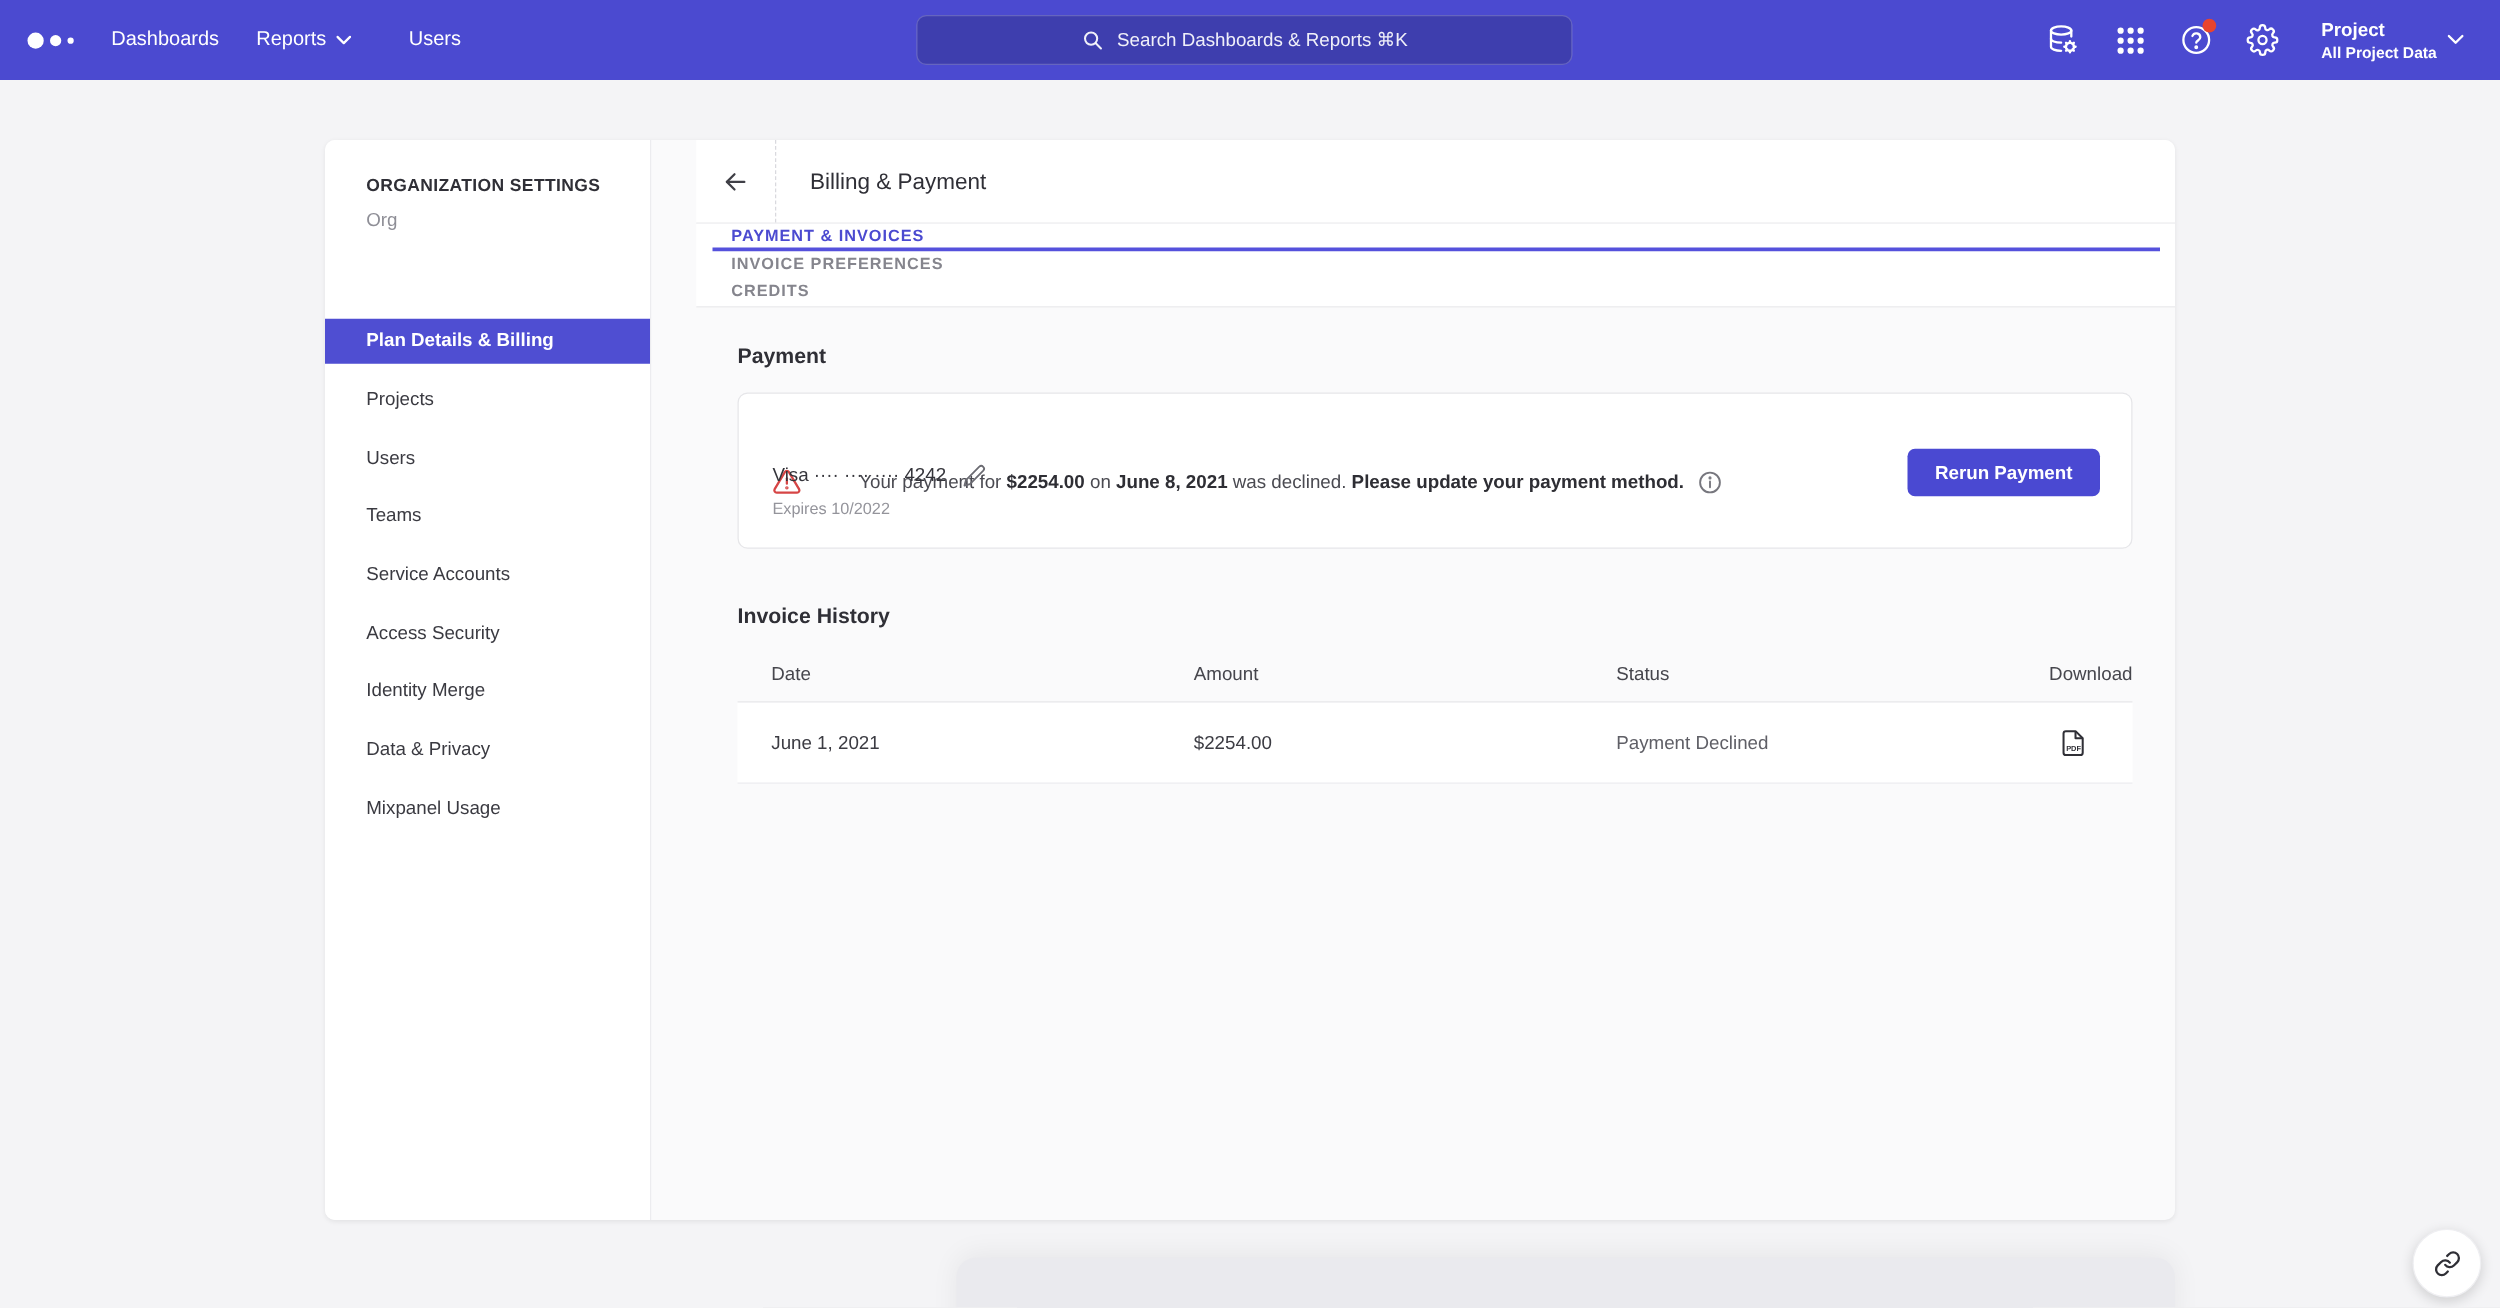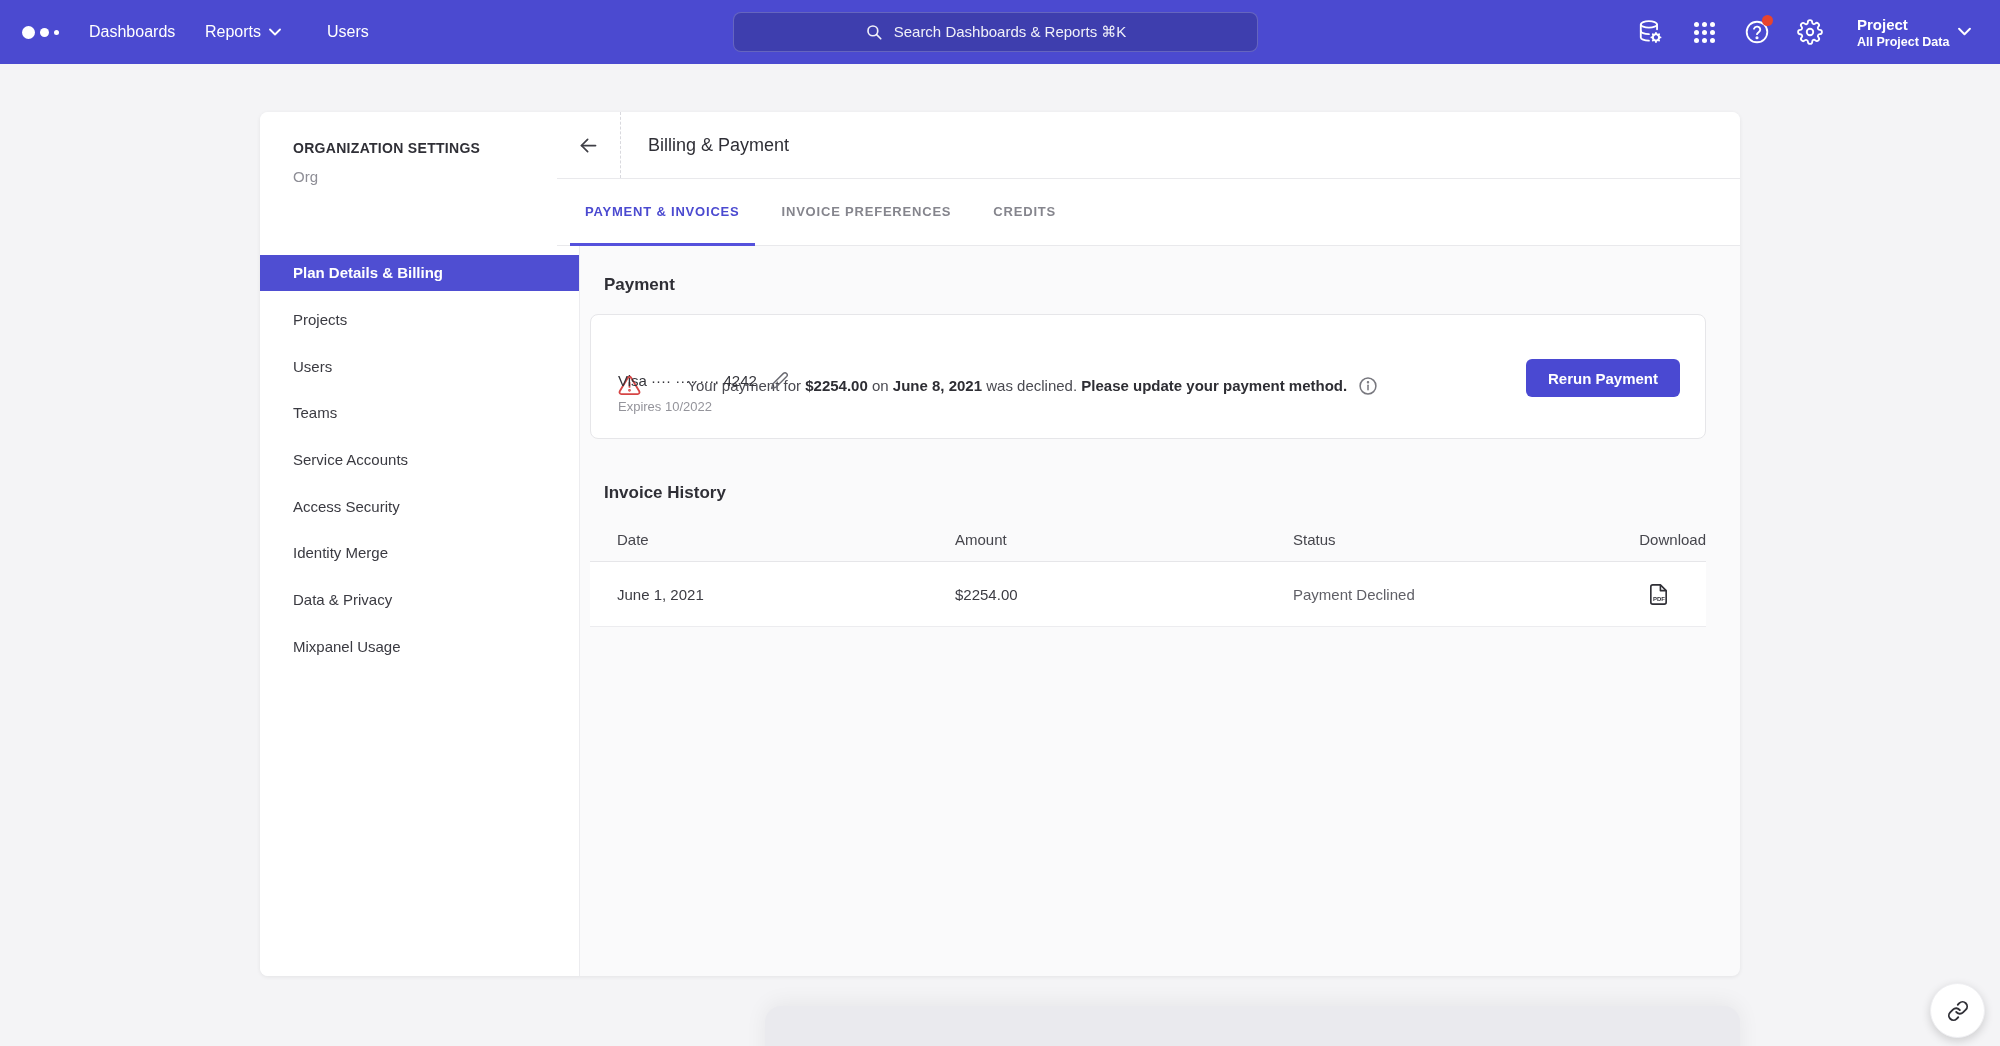--- a/index.html
+++ b/index.html
@@ -31,44 +31,44 @@
   .grid-icon i{width:5px;height:5px;border-radius:50%;background:#fff;}
   .project{position:absolute;left:1857px;top:0;height:64px;display:flex;flex-direction:column;
            justify-content:center;color:#fff;cursor:pointer;}
   .project .p1{font-size:15px;font-weight:bold;line-height:19px;}
   .project .p2{font-size:12.5px;font-weight:bold;line-height:16px;}
   .proj-chev{position:absolute;left:1958px;top:27px;cursor:pointer;}
 
   
   .card{position:absolute;left:260px;top:112px;width:1480px;height:864px;background:#fafafb;
         border-radius:8px;box-shadow:0 1px 4px rgba(0,0,0,0.07);overflow:hidden;}
-  .side{position:absolute;left:0;top:0;width:320px;height:100%;background:#fff;
+  .side{position:absolute;left:0;top:0;width:261px;height:100%;background:#fff;
         border-right:1px solid #ececef;box-sizing:border-box;}
   .side-title{position:absolute;left:33px;top:28px;font-size:14px;font-weight:bold;
               letter-spacing:0.3px;color:#2f2f36;}
   .side-org{position:absolute;left:33px;top:56px;font-size:15px;color:#8e8e96;}
   .side-item{position:absolute;left:0;width:100%;height:36px;line-height:36px;padding-left:33px;
              box-sizing:border-box;font-size:15px;color:#3a3a41;cursor:pointer;}
   .side-item.active{background:#4f4ed2;color:#ffffff;font-weight:bold;}
 
   .content{position:absolute;left:297px;top:0;right:0;bottom:0;}
   .page-header{position:absolute;left:0;top:0;right:0;height:66px;background:#fff;
                border-bottom:1px solid #e9e9ec;display:flex;align-items:center;}
   .back{width:64px;height:100%;border-right:1px dashed #d9d9de;display:flex;align-items:center;
         justify-content:center;cursor:pointer;box-sizing:border-box;}
   .page-title{margin-left:27px;font-size:18px;font-weight:normal;color:#2f2f36;}
   .tabbar{position:absolute;left:0;top:67px;right:0;height:67px;background:#fff;
-          border-bottom:1px solid #e9e9ec;display:flex;padding-left:13px;box-sizing:border-box;}
+          border-bottom:1px solid #e9e9ec;display:flex;padding-left:13px;box-sizing:border-box;flex-direction:column;}
   .tab{height:67px;display:flex;align-items:center;padding:0 15px;margin-right:12px;
        font-size:13px;font-weight:bold;letter-spacing:0.8px;color:#85858d;cursor:pointer;
        border-bottom:3px solid transparent;box-sizing:border-box;}
   .tab.active{color:#4b4ad0;border-bottom-color:#5551dc;}
 
   .body{position:absolute;left:0;top:135px;right:0;bottom:0;}
-  .sec-heading{position:absolute;left:33px;font-size:17px;font-weight:bold;color:#2f2f36;margin-left:14px;}
+  .sec-heading{position:absolute;left:33px;font-size:17px;font-weight:bold;color:#2f2f36;}
   .h-payment{top:28px;}
   .h-invoice{top:236px;}
 
   .alert{position:absolute;left:33px;top:67px;width:1116px;height:125px;background:#fff;
          border:1px solid #e6e6e9;border-radius:8px;box-sizing:border-box;}
   .alert-row1{position:absolute;left:27px;top:25px;display:flex;align-items:center;gap:11px;
               font-size:15px;color:#4a4a51;white-space:pre;}
   .alert-row1 b{color:#2e2e34;}
   .alert-card-row{position:absolute;left:27px;top:56px;display:flex;align-items:center;gap:13px;
                   font-size:15px;color:#34343a;}

